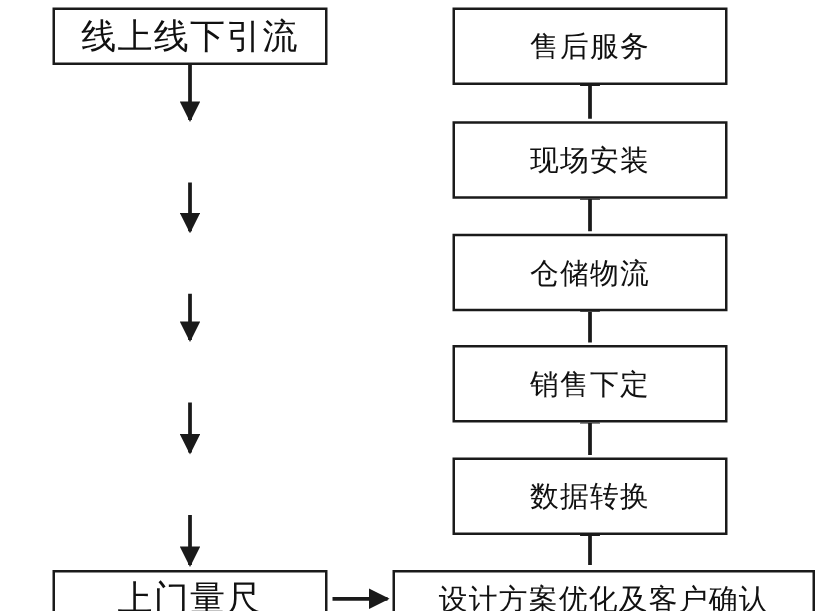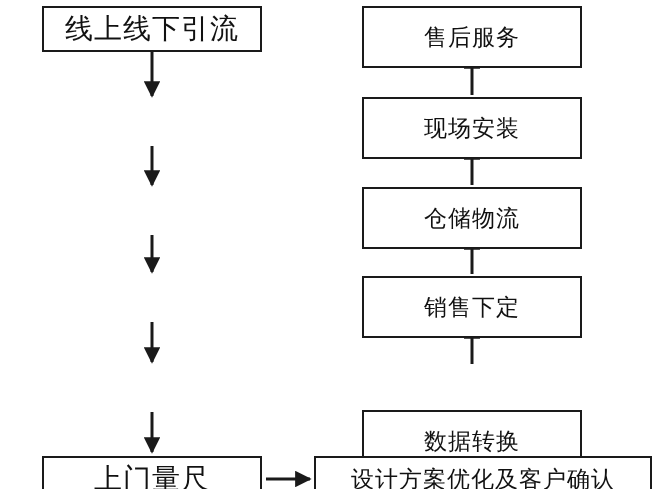--- a/index.html
+++ b/index.html
@@ -43,21 +43,21 @@
   .l4 { top: 276px; }
   .l5 { top: 366px; }
   .l6 { top: 456px; height: 46px; }
 
   
   .col-right { left: 362px; width: 220px; height: 62px; font-size: 23px; }
   .r1 { top: 6px; }
   .r2 { top: 97px; }
   .r3 { top: 187px; }
   .r4 { top: 276px; }
-  .r5 { top: 366px; margin-top: 44px; }
+  .r5 { top: 366px; }
 
   
   .bottom-wide {
     left: 314px;
     top: 456px;
     width: 338px;
     height: 46px;
     font-size: 23px;
   }
 

